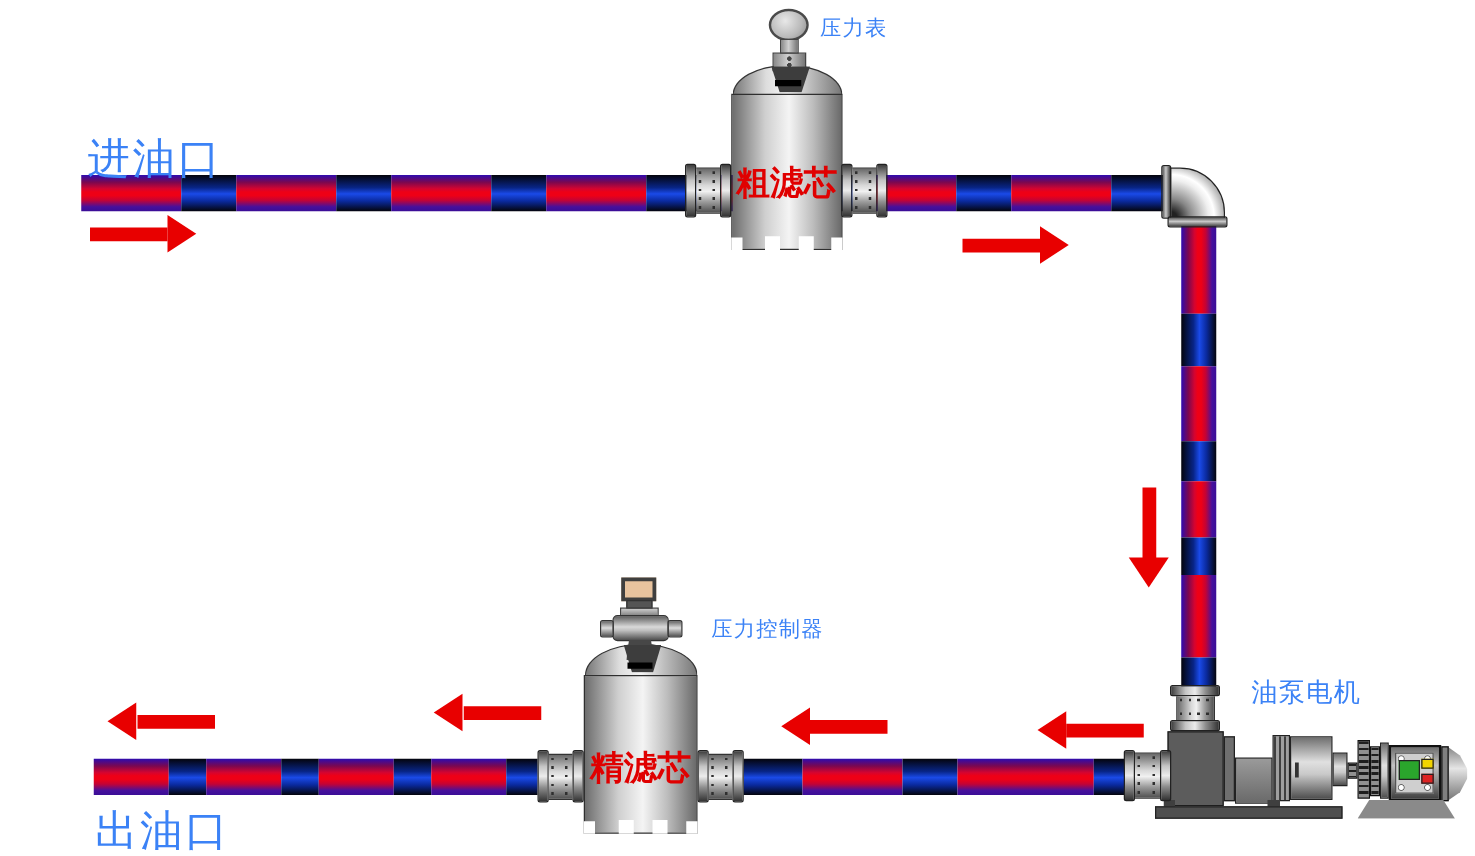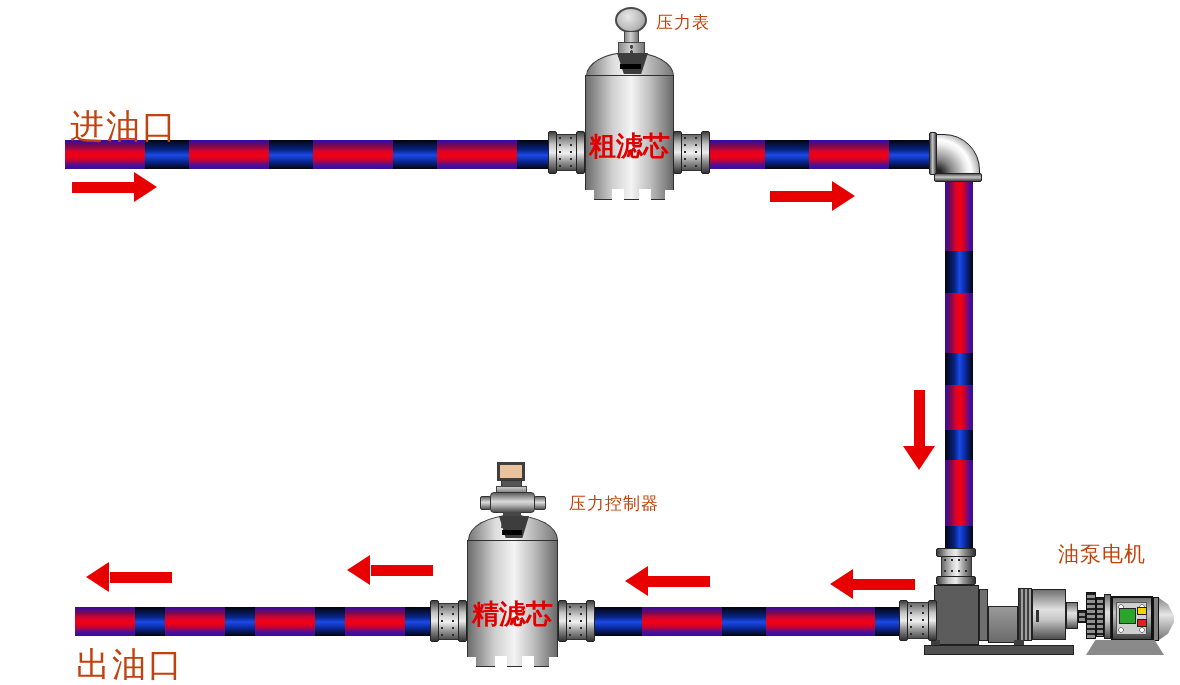--- a/index.html
+++ b/index.html
@@ -89,21 +89,21 @@
   .arr-r .ash{left:0;top:10px;width:62px;height:11px;}
   .arr-r .ahd{position:absolute;right:0;top:0;width:0;height:0;
     border-left:23px solid var(--arrow,#e80000);border-top:15px solid transparent;border-bottom:15px solid transparent;}
   .arr-l .ash{right:0;top:10px;width:62px;height:11px;}
   .arr-l .ahd{position:absolute;left:0;top:0;width:0;height:0;
     border-right:23px solid var(--arrow,#e80000);border-top:15px solid transparent;border-bottom:15px solid transparent;}
   .arr-d .ash{left:11px;top:0;width:11px;height:58px;}
   .arr-d .ahd{position:absolute;left:0;top:56px;width:0;height:0;
     border-top:24px solid var(--arrow,#e80000);border-left:16px solid transparent;border-right:16px solid transparent;}
   
-  .lbl{position:absolute;color:#c2410c;white-space:nowrap;z-index:6;text-align:center;}
+  .lbl{position:absolute;color:#3b82f6;white-space:nowrap;z-index:6;text-align:center;}
   .lbl-big{font-size:34px;letter-spacing:2px;}
   .lbl-sm{font-size:17px;letter-spacing:1px;}
   .lbl-md{font-size:21px;letter-spacing:1px;}
 </style>
 </head>
 <body>
 
 <div class="canvas">
 
   
@@ -279,15 +279,15 @@
   <div class="arr arr-l" style="left:86px;top:562px;width:86px;height:31px">
       <div class="ash"></div>
       <div class="ahd"></div>
     </div>
 
   
   <div class="lbl lbl-big" style="left:70px;top:104px">进油口</div>
   <div class="lbl lbl-big" style="left:76px;top:642px">出油口</div>
   <div class="lbl lbl-sm" style="left:656px;top:11px">压力表</div>
   <div class="lbl lbl-sm" style="left:569px;top:492px">压力控制器</div>
-  <div class="lbl lbl-md" style="left:1058px;top:540px">油泵电机</div>
+  <div class="lbl lbl-md" style="left:1001px;top:540px">油泵电机</div>
 
 </div>
 
 </body></html>

